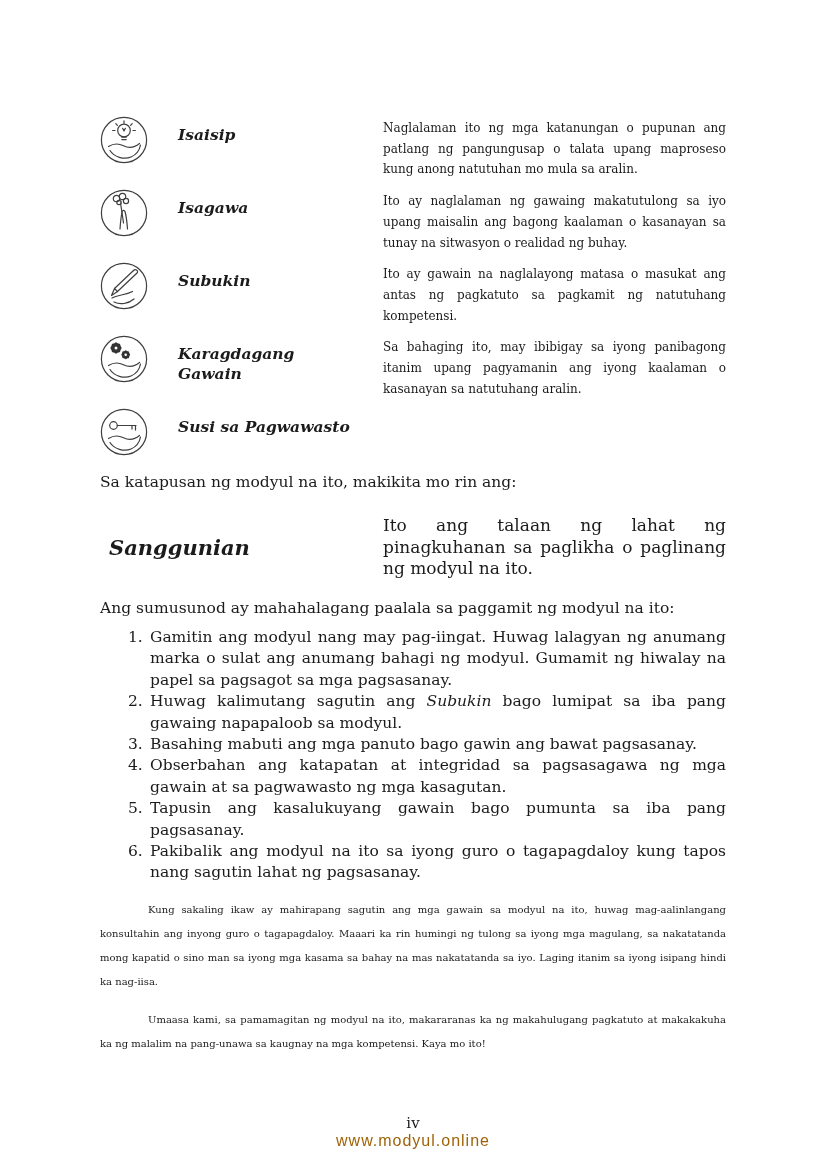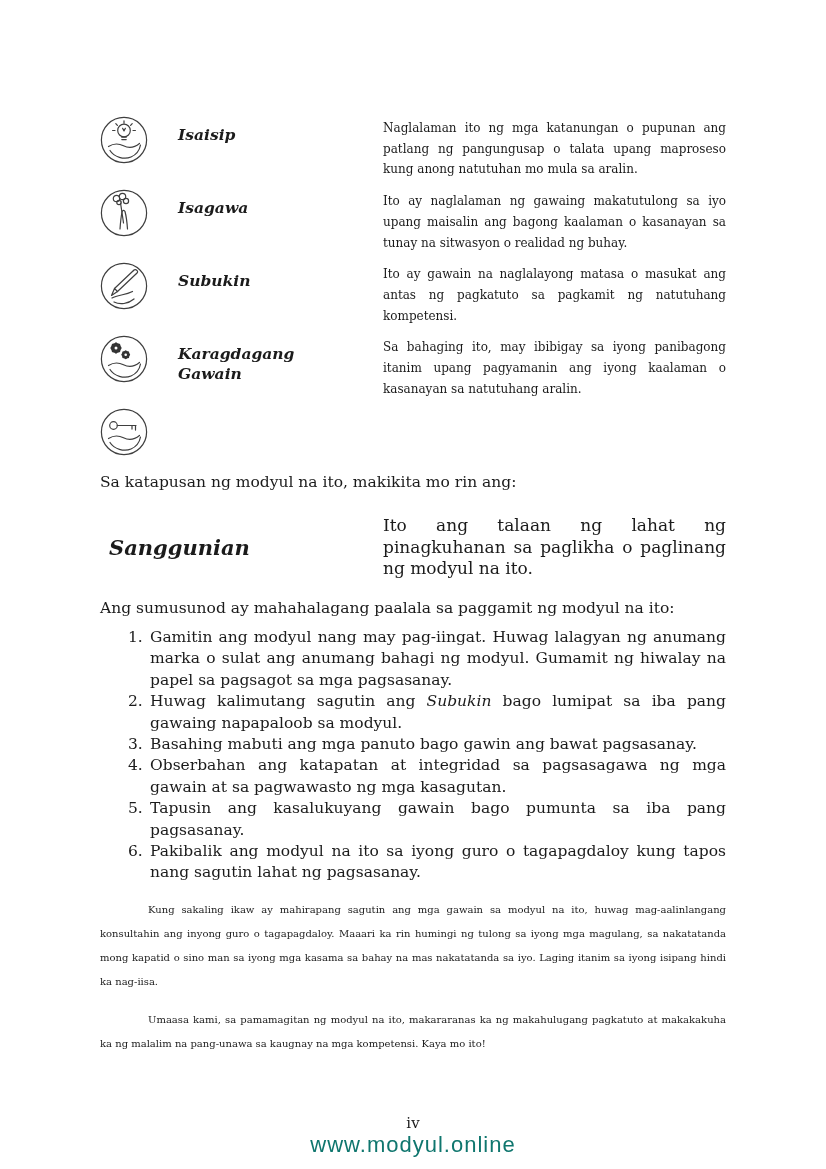--- a/index.html
+++ b/index.html
@@ -93,23 +93,23 @@
     text-align: center;
     font-size: 15px;
   }
   .watermark {
     position: absolute;
     top: 1116px;
     left: 0;
     width: 100%;
     text-align: center;
     font-family: "Liberation Sans", sans-serif;
-    font-size: 22px;
+    font-size: 16px;
     letter-spacing: 1px;
-    color: #0f766e;
+    color: #a16207;
   }
 </style>
 </head>
 <body>
 
 <div class="page">
   <div class="content">
 
     <div class="legend-row">
       <div class="legend-icon">
@@ -182,20 +182,21 @@
     <div class="legend-row">
       <div class="legend-icon">
         <svg width="48" height="48" viewBox="0 0 48 48" fill="none" stroke="#3f3f3f" stroke-width="1.2" stroke-linecap="round" stroke-linejoin="round">
           <circle cx="24" cy="24" r="22.6"></circle>
           <circle cx="13.5" cy="17.5" r="3.8"></circle>
           <path d="M17.3,17.5 H36 M32,17.5 v3.6 M35.5,17.5 v4.6"></path>
           <path d="M8.5,30.5 C14,27 19,27.5 23.5,29.8 C29,32.5 34,32 39.5,27.5"></path>
           <path d="M10,34.5 C14,41 24,44 31,41 C36,38.8 39.5,34.5 40.5,29"></path>
         </svg>
       </div>
+      <div class="legend-label">Susi sa Pagwawasto</div>
     </div>
 
     <div class="plain-line after-legend">Sa katapusan ng modyul na ito, makikita mo rin ang:</div>
 
     <div class="sanggunian-row">
       <div class="sanggunian-label">Sanggunian</div>
       <div class="sanggunian-desc">Ito ang talaan ng lahat ng pinagkuhanan sa paglikha o paglinang ng modyul na ito.</div>
     </div>
 
     <div class="plain-line reminders-intro">Ang sumusunod ay mahahalagang paalala sa paggamit ng modyul na ito:</div>

